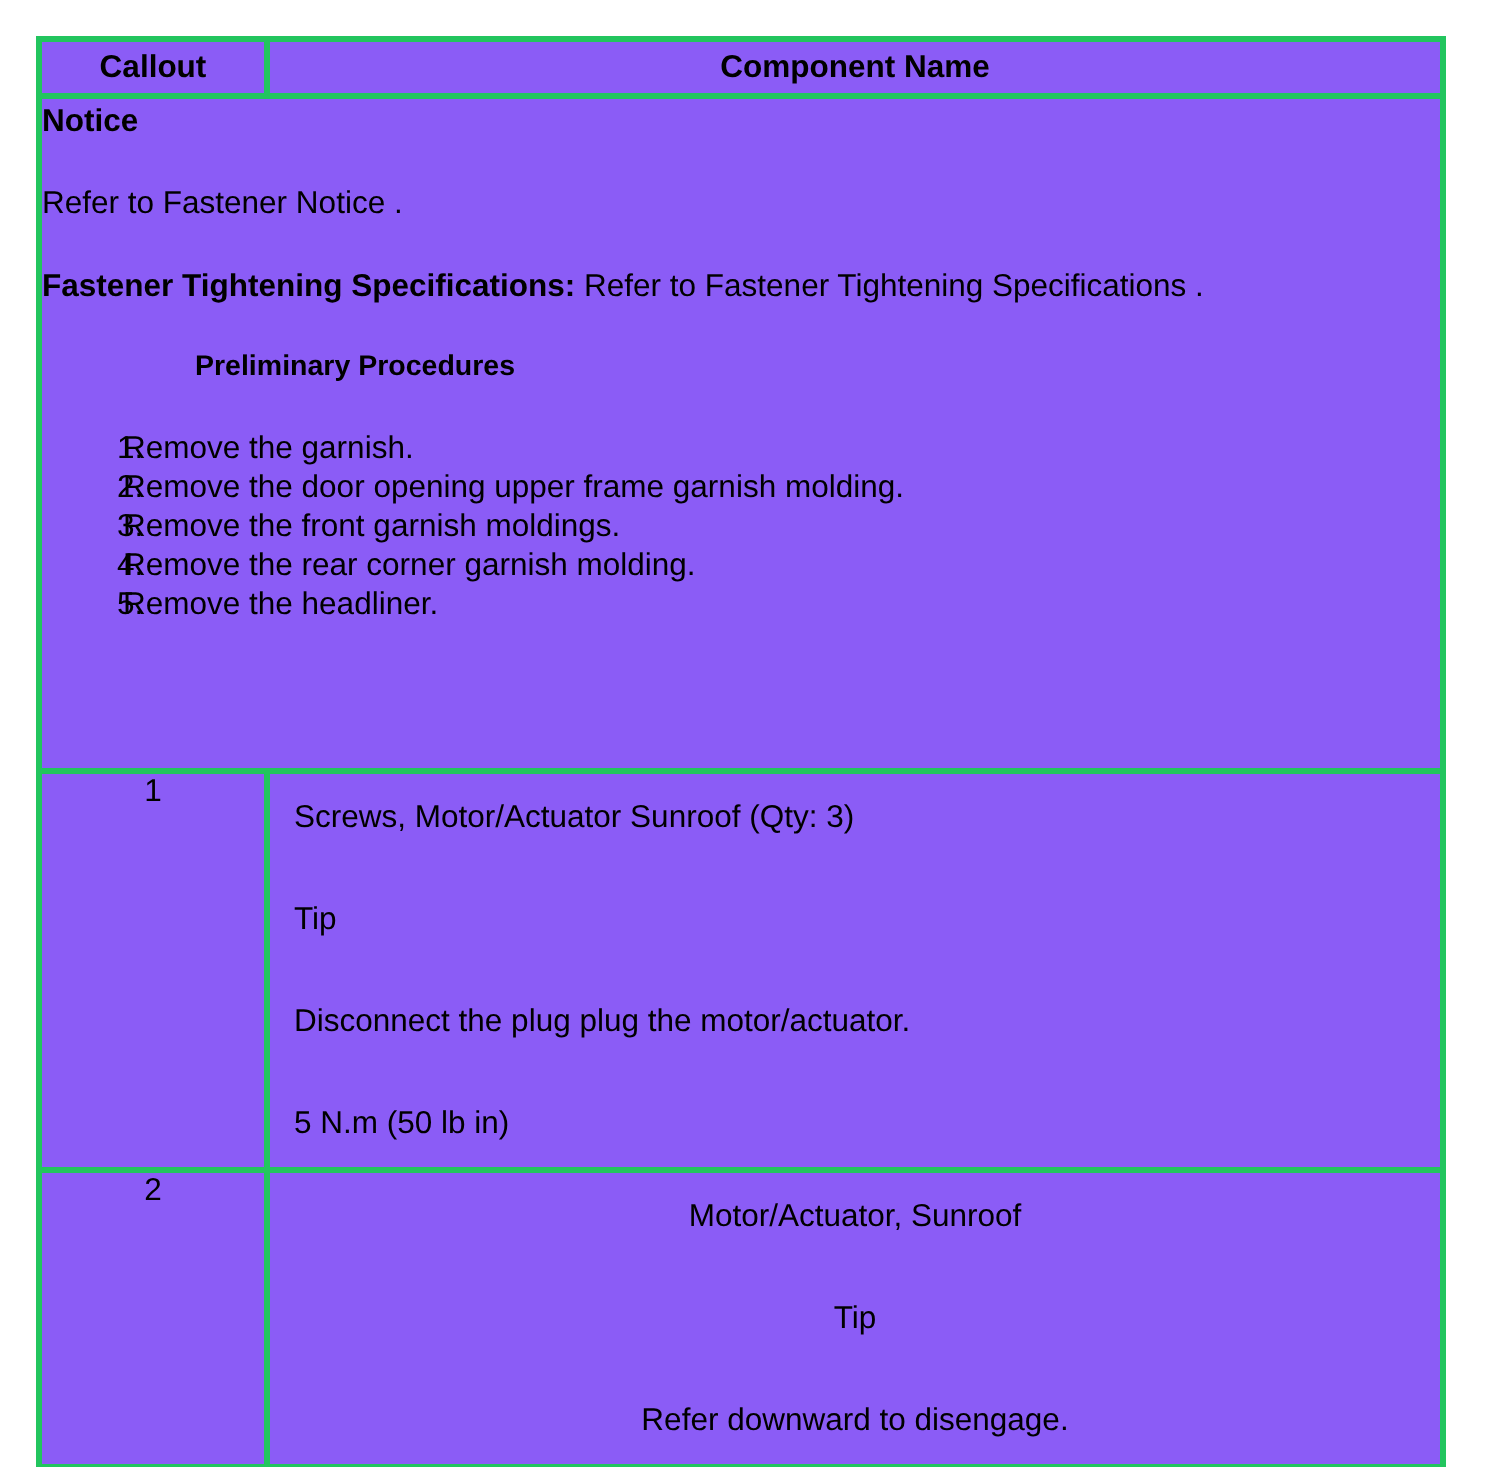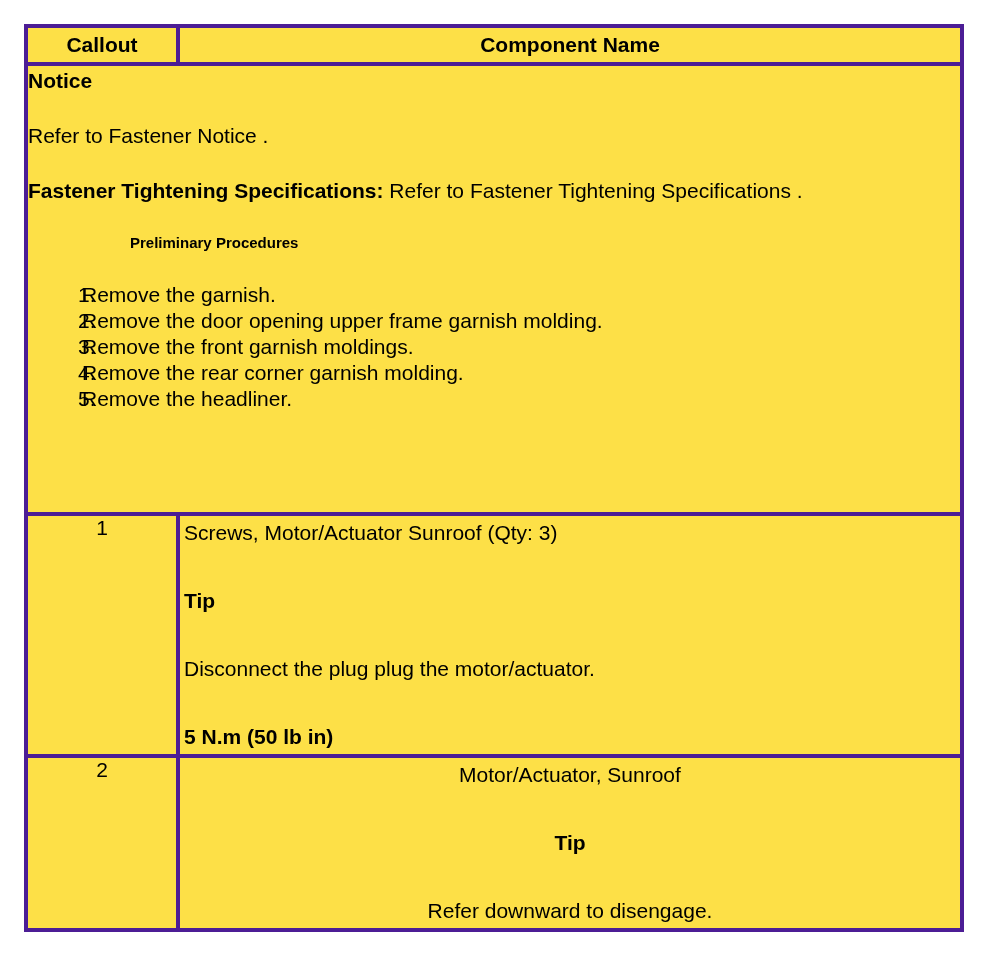--- a/index.html
+++ b/index.html
@@ -31,24 +31,24 @@
     width: 936px;
     border-collapse: collapse;
     table-layout: fixed;
     background: #ffffff;
   }
 
   .spec-table col.col-callout { width: 152px; }
   .spec-table col.col-name    { width: 784px; }
 
   .spec-table td, .spec-table th {
-    border: 4px solid #4c1d95;
+    border: 4px solid #22c55e;
     padding: 0;
     vertical-align: top;
-    background: #fde047;
+    background: #8b5cf6;
   }
 
   
   .hdr-cell {
     height: 34px;
     text-align: center;
     font-weight: bold;
     font-size: 21px;
     line-height: 34px;
     white-space: nowrap;
@@ -73,21 +73,21 @@
     margin: 34px 0 0 0;
   }
   .notice-para.spec-line {
     white-space: nowrap;
   }
   .notice-para .lbl {
     font-weight: bold;
   }
   .prelim-head {
     font-weight: bold;
-    font-size: 15px;
+    font-size: 19px;
     margin: 34px 0 0 0;
     padding-left: 102px;
   }
 
   ol.prelim-list {
     margin: 32px 0 0 0;
     padding: 0;
     list-style: none;
     font-size: 21px;
   }
@@ -112,27 +112,27 @@
     text-align: center;
     vertical-align: middle;
     font-size: 21px;
   }
   .detail-cell {
     padding: 3px 6px 6px 4px;
   }
   .detail-cell .d-line {
     font-size: 21px;
     line-height: 26px;
-    margin: 4px;
+    margin: 16px;
   }
   .detail-cell .d-line.gap {
     margin-top: 42px;
   }
   .detail-cell .d-line.bold {
-    font-weight: bold;
+    font-weight: normal;
   }
   .row1 .detail-cell { height: 216px; }
   .row2 .detail-cell { height: 148px; text-align: center; }
 </style>
 </head>
 <body>
 
 <div class="page">
 
   <table class="spec-table">

